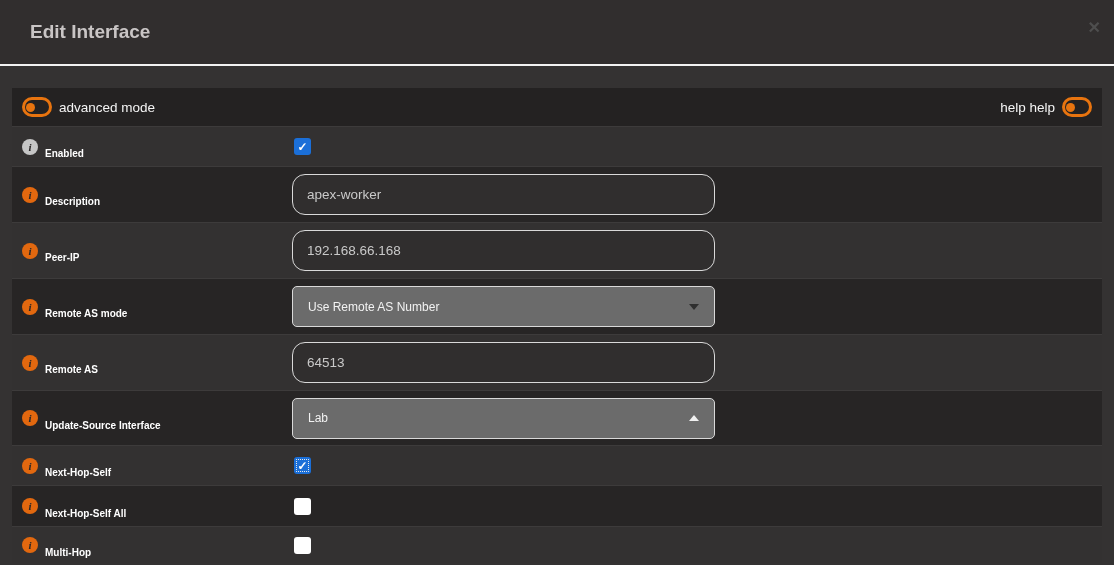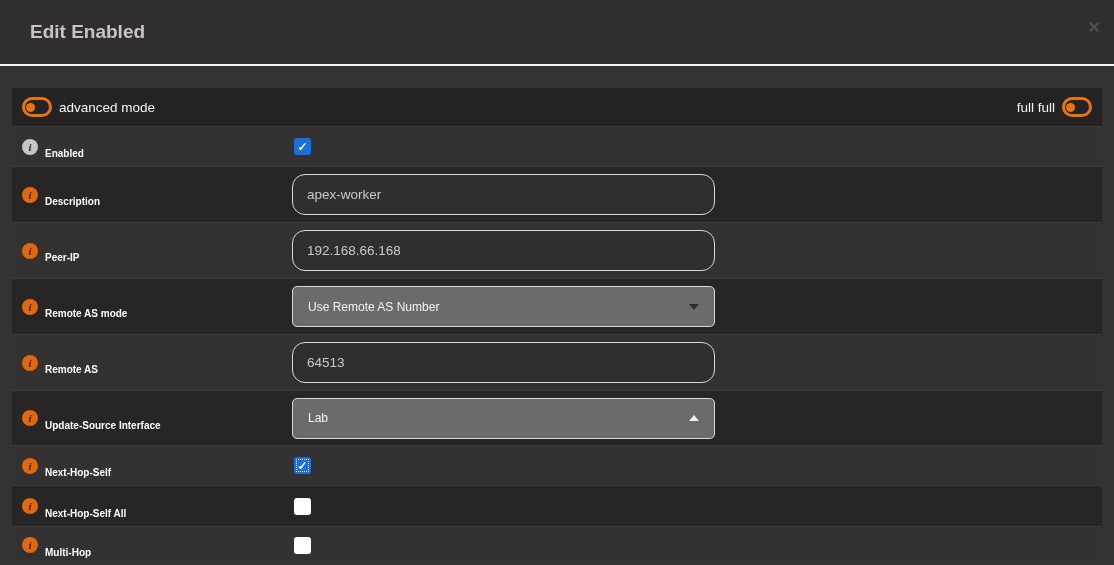--- a/index.html
+++ b/index.html
@@ -78,34 +78,34 @@
   }
   .toggle-icon::after {
     content:""; position:absolute; width:9px; height:9px;
     background:#e8740f; border-radius:50%; left:1px; top:2.5px;
   }
 </style>
 </head>
 <body>
 
 <div class="modal-header">
-  <span class="modal-title">Edit Enabled</span>
+  <span class="modal-title">Edit Interface</span>
   <span class="close-btn">✕</span>
 </div>
 
 <div class="modal-body">
   <div class="form-table">
 
     <div class="row options">
       <div class="opt-group">
         <span class="toggle-icon"></span>
         <span class="opt-label">advanced mode</span>
       </div>
       <div class="opt-group">
-        <span class="opt-label">full full</span>
+        <span class="opt-label">help help</span>
         <span class="toggle-icon"></span>
       </div>
     </div>
 
     <div class="row light h40">
       <div class="label-cell">
         <span class="info-icon gray">i</span>
         <span class="field-label">Enabled</span>
       </div>
       <div class="checkbox checked">

